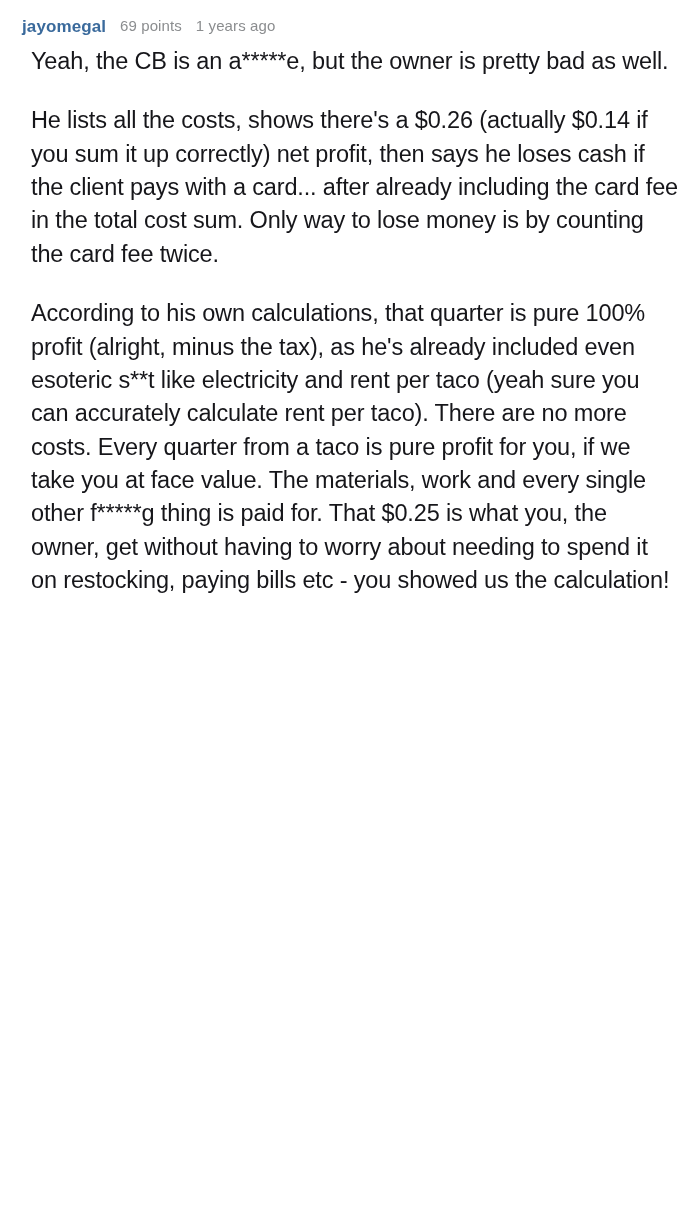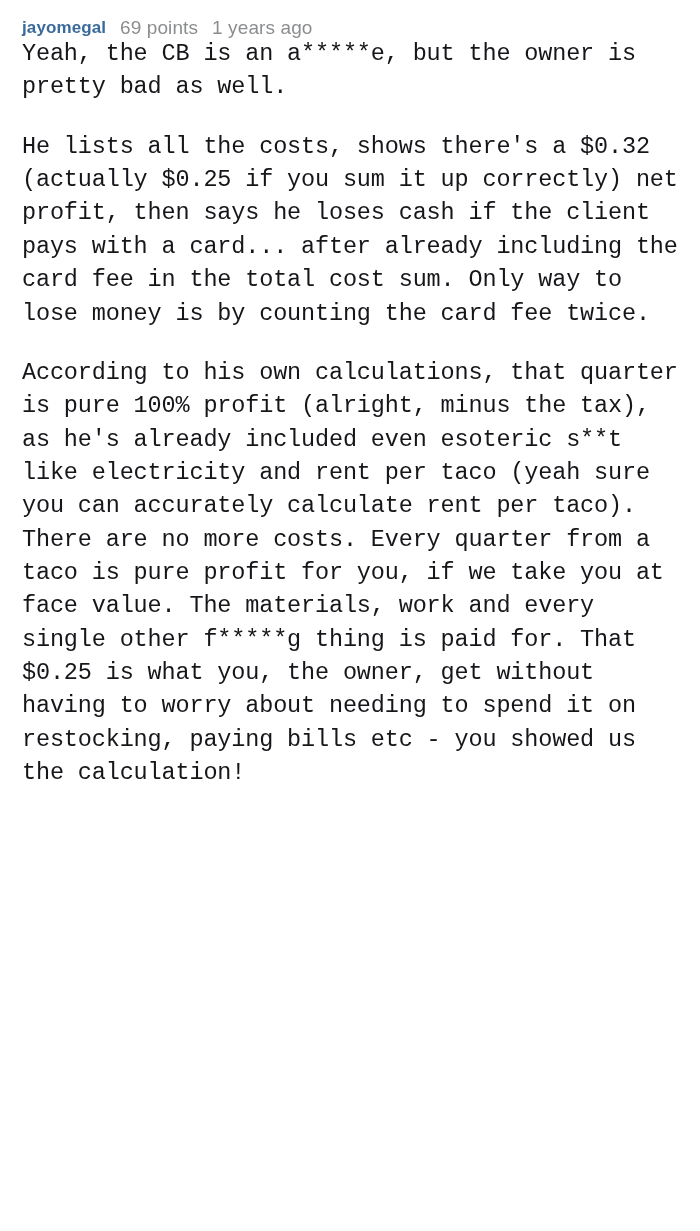--- a/index.html
+++ b/index.html
@@ -14,60 +14,60 @@
     color: #1a1a1b;
     -webkit-font-smoothing: antialiased;
   }
   .comment {
     width: 700px;
     box-sizing: border-box;
     padding: 18px 22px 10px 22px;
   }
   .meta {
     display: flex;
-    align-items: center;
+    align-items: flex-start;
     gap: 14px;
+    margin-bottom: 10px;
     line-height: 1;
   }
   .meta .author {
     font-size: 17px;
     font-weight: bold;
     color: #3a6a9c;
     letter-spacing: 0.1px;
   }
   .meta .points,
   .meta .age {
-    font-size: 19px;
+    font-size: 15px;
     color: #8b8d8f;
     letter-spacing: 0.1px;
   }
   .body {
     font-size: 23.5px;
     line-height: 1.42;
     color: #16161a;
     letter-spacing: -0.15px;
   }
   .body p {
-    margin: 0 0 26px 0;
-    font-family: Liberation Mono, monospace;
+    margin: 0 0 26px 9px;
   }
   .body p:last-child {
     margin-bottom: 0;
   }
 </style>
 </head>
 <body>
 
 <div class="comment">
 
   <div class="meta">
     <span class="author">jayomegal</span>
     <span class="points">69 points</span>
     <span class="age">1 years ago</span>
   </div>
 
   <div class="body">
     <p>Yeah, the CB is an a*****e, but the owner is pretty bad as well.</p>
-    <p>He lists all the costs, shows there's a $0.32 (actually $0.25 if you sum it up correctly) net profit, then says he loses cash if the client pays with a card... after already including the card fee in the total cost sum. Only way to lose money is by counting the card fee twice.</p>
+    <p>He lists all the costs, shows there's a $0.26 (actually $0.14 if you sum it up correctly) net profit, then says he loses cash if the client pays with a card... after already including the card fee in the total cost sum. Only way to lose money is by counting the card fee twice.</p>
     <p>According to his own calculations, that quarter is pure 100% profit (alright, minus the tax), as he's already included even esoteric s**t like electricity and rent per taco (yeah sure you can accurately calculate rent per taco). There are no more costs. Every quarter from a taco is pure profit for you, if we take you at face value. The materials, work and every single other f*****g thing is paid for. That $0.25 is what you, the owner, get without having to worry about needing to spend it on restocking, paying bills etc - you showed us the calculation!</p>
   </div>
 
 </div>
 
 </body></html>

